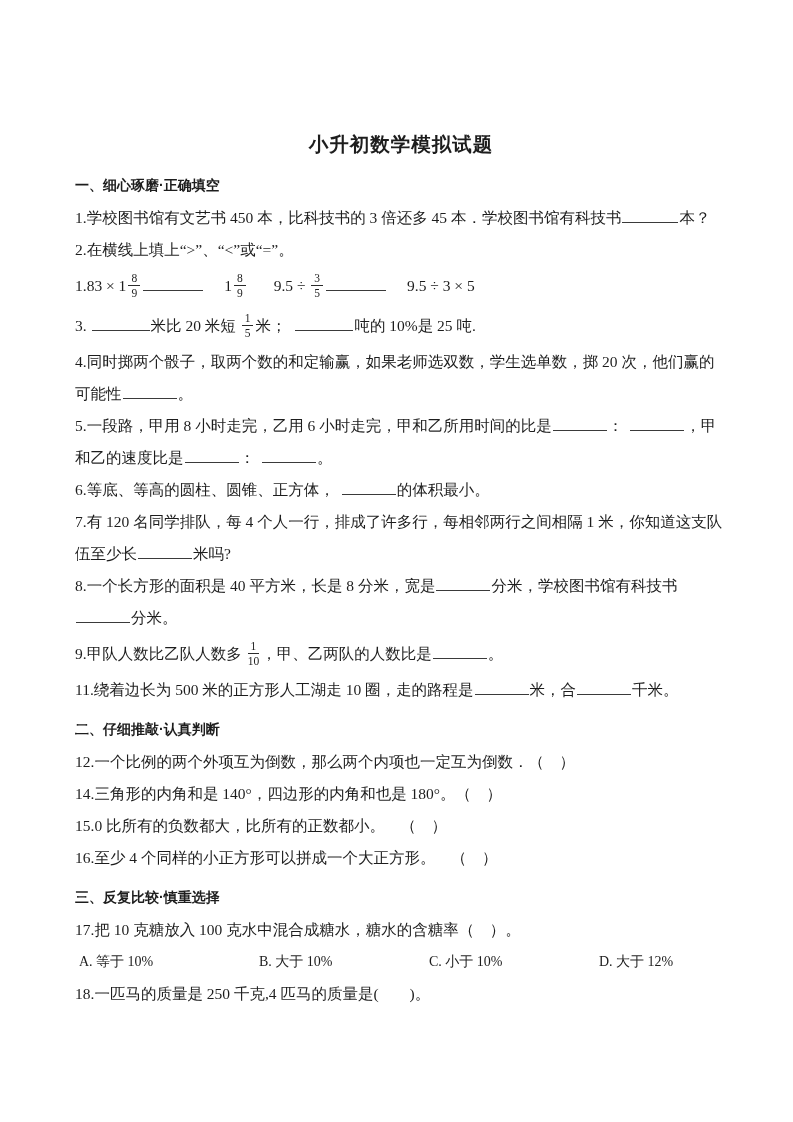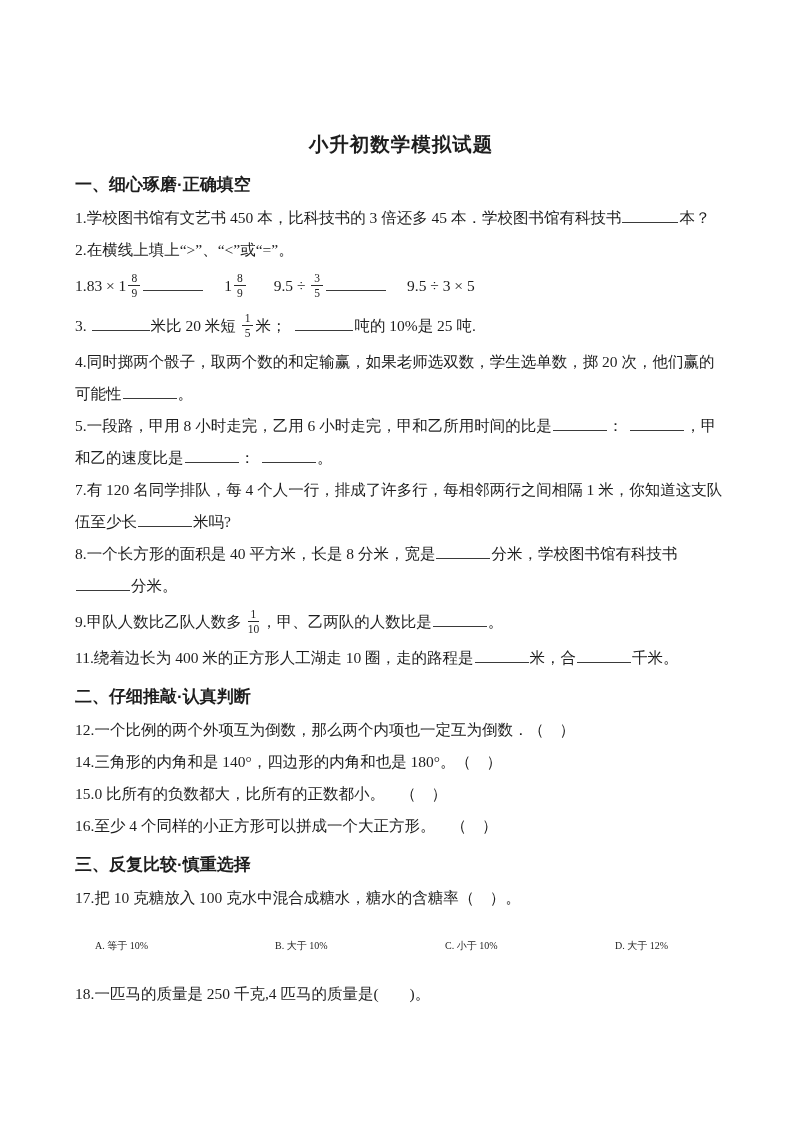--- a/index.html
+++ b/index.html
@@ -17,21 +17,21 @@
   h1.doc-title{
     font-family:"Liberation Sans","DejaVu Sans",sans-serif;
     font-size:19.5px;
     font-weight:700;
     text-align:center;
     margin:0 0 14px 0;
     letter-spacing:1px;
   }
   h2.section-heading{
     font-family:"Liberation Sans","DejaVu Sans",sans-serif;
-    font-size:17px;
+    font-size:14px;
     font-weight:700;
     margin:10px 0 4px 0;
     line-height:26px;
   }
   p.q{
     margin:0;
     font-size:15.5px;
     line-height:32px;
     word-break:break-all;
   }
@@ -48,44 +48,45 @@
     display:inline-block;
     vertical-align:-0.55em;
     text-align:center;
     font-size:11.5px;
     line-height:1.12;
     margin:0 2px;
   }
   .frac .num{display:block;border-bottom:1px solid #2a2a2a;padding:0 3px;}
   .frac .den{display:block;padding-top:1px;}
   p.choices{
-    margin:16px;
-    font-size:10px;
+    margin:0;
+    font-size:14px;
     line-height:32px;
     padding-left:4px;
   }
   .choice{display:inline-block;}
 </style>
 </head>
 <body>
 
 <div class="page">
   <h1 class="doc-title">小升初数学模拟试题</h1>
   <div id="content">
       <h2 class="section-heading">一、细心琢磨·正确填空</h2>
       <p class="q"><span class="qtext">1.学校图书馆有文艺书 450 本，比科技书的 3 倍还多 45 本．学校图书馆有科技书</span><span class="blank" style="width: 56px;"></span><span class="qtext">本？</span></p>
       <p class="q"><span class="qtext">2.在横线上填上“&gt;”、“&lt;”或“=”。</span></p>
       <p class="q tall"><span class="qtext">1.83 × 1</span><span class="frac"><span class="num">8</span><span class="den">9</span></span><span class="blank" style="width: 60px;"></span><span class="spacer" style="width: 20px;"></span><span class="qtext">1</span><span class="frac"><span class="num">8</span><span class="den">9</span></span><span class="spacer" style="width: 26px;"></span><span class="qtext">9.5 ÷ </span><span class="frac"><span class="num">3</span><span class="den">5</span></span><span class="blank" style="width: 60px;"></span><span class="spacer" style="width: 20px;"></span><span class="qtext">9.5 ÷ 3 × 5</span></p>
       <p class="q tall"><span class="qtext">3. </span><span class="blank" style="width: 58px;"></span><span class="qtext">米比 20 米短 </span><span class="frac"><span class="num">1</span><span class="den">5</span></span><span class="qtext">米；</span><span class="spacer" style="width: 8px;"></span><span class="blank" style="width: 58px;"></span><span class="qtext">吨的 10%是 25 吨.</span></p>
       <p class="q"><span class="qtext">4.同时掷两个骰子，取两个数的和定输赢，如果老师选双数，学生选单数，掷 20 次，他们赢的可能性</span><span class="blank" style="width: 54px;"></span><span class="qtext">。</span></p>
       <p class="q"><span class="qtext">5.一段路，甲用 8 小时走完，乙用 6 小时走完，甲和乙所用时间的比是</span><span class="blank" style="width: 54px;"></span><span class="qtext">：</span><span class="spacer" style="width: 6px;"></span><span class="blank" style="width: 54px;"></span><span class="qtext">，甲和乙的速度比是</span><span class="blank" style="width: 54px;"></span><span class="qtext">：</span><span class="spacer" style="width: 6px;"></span><span class="blank" style="width: 54px;"></span><span class="qtext">。</span></p>
+      <p class="q"><span class="qtext">6.等底、等高的圆柱、圆锥、正方体，</span><span class="spacer" style="width: 6px;"></span><span class="blank" style="width: 54px;"></span><span class="qtext">的体积最小。</span></p>
       <p class="q"><span class="qtext">7.有 120 名同学排队，每 4 个人一行，排成了许多行，每相邻两行之间相隔 1 米，你知道这支队伍至少长</span><span class="blank" style="width: 54px;"></span><span class="qtext">米吗?</span></p>
       <p class="q"><span class="qtext">8.一个长方形的面积是 40 平方米，长是 8 分米，宽是</span><span class="blank" style="width: 54px;"></span><span class="qtext">分米，学校图书馆有科技书</span><span class="blank" style="width: 54px;"></span><span class="qtext">分米。</span></p>
       <p class="q tall"><span class="qtext">9.甲队人数比乙队人数多 </span><span class="frac"><span class="num">1</span><span class="den">10</span></span><span class="qtext">，甲、乙两队的人数比是</span><span class="blank" style="width: 54px;"></span><span class="qtext">。</span></p>
-      <p class="q"><span class="qtext">11.绕着边长为 400 米的正方形人工湖走 10 圈，走的路程是</span><span class="blank" style="width: 54px;"></span><span class="qtext">米，合</span><span class="blank" style="width: 54px;"></span><span class="qtext">千米。</span></p>
+      <p class="q"><span class="qtext">11.绕着边长为 500 米的正方形人工湖走 10 圈，走的路程是</span><span class="blank" style="width: 54px;"></span><span class="qtext">米，合</span><span class="blank" style="width: 54px;"></span><span class="qtext">千米。</span></p>
       <h2 class="section-heading">二、仔细推敲·认真判断</h2>
       <p class="q"><span class="qtext">12.一个比例的两个外项互为倒数，那么两个内项也一定互为倒数．（　）</span></p>
       <p class="q"><span class="qtext">14.三角形的内角和是 140°，四边形的内角和也是 180°。（　）</span></p>
       <p class="q"><span class="qtext">15.0 比所有的负数都大，比所有的正数都小。　（　）</span></p>
       <p class="q"><span class="qtext">16.至少 4 个同样的小正方形可以拼成一个大正方形。　（　）</span></p>
       <h2 class="section-heading">三、反复比较·慎重选择</h2>
       <p class="q"><span class="qtext">17.把 10 克糖放入 100 克水中混合成糖水，糖水的含糖率（　）。</span></p>
       <p class="choices"><span class="choice" style="width: 180px;">A. 等于 10%</span><span class="choice" style="width: 170px;">B. 大于 10%</span><span class="choice" style="width: 170px;">C. 小于 10%</span><span class="choice">D. 大于 12%</span></p>
       <p class="q"><span class="qtext">18.一匹马的质量是 250 千克,4 匹马的质量是(　　)。</span></p>
     </div>

